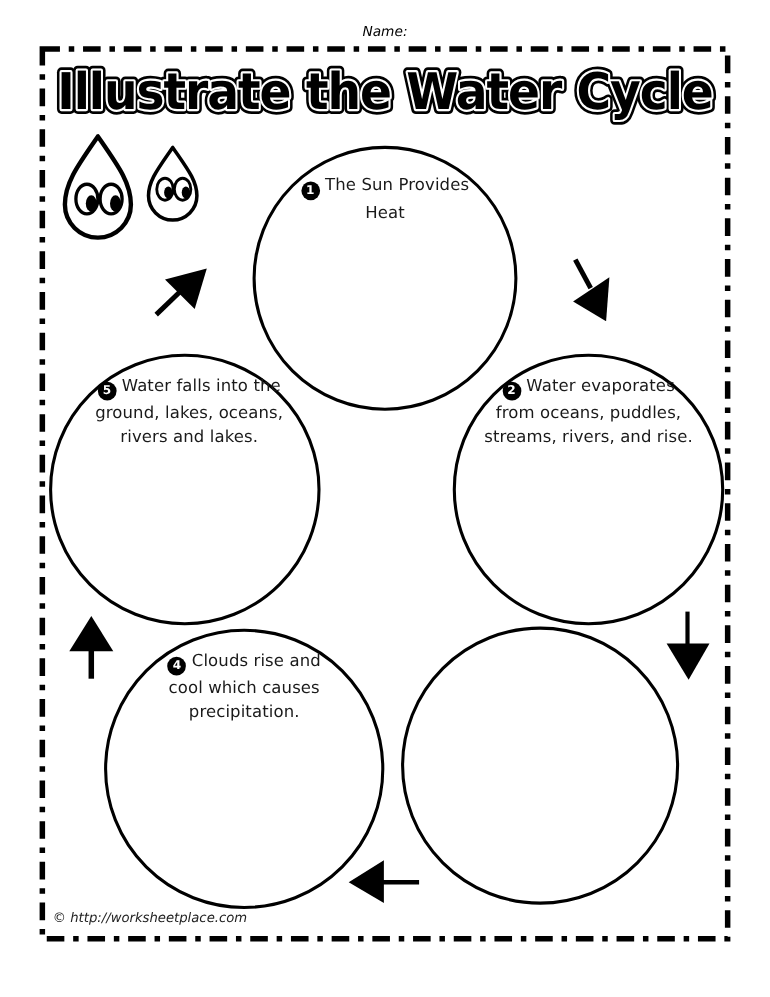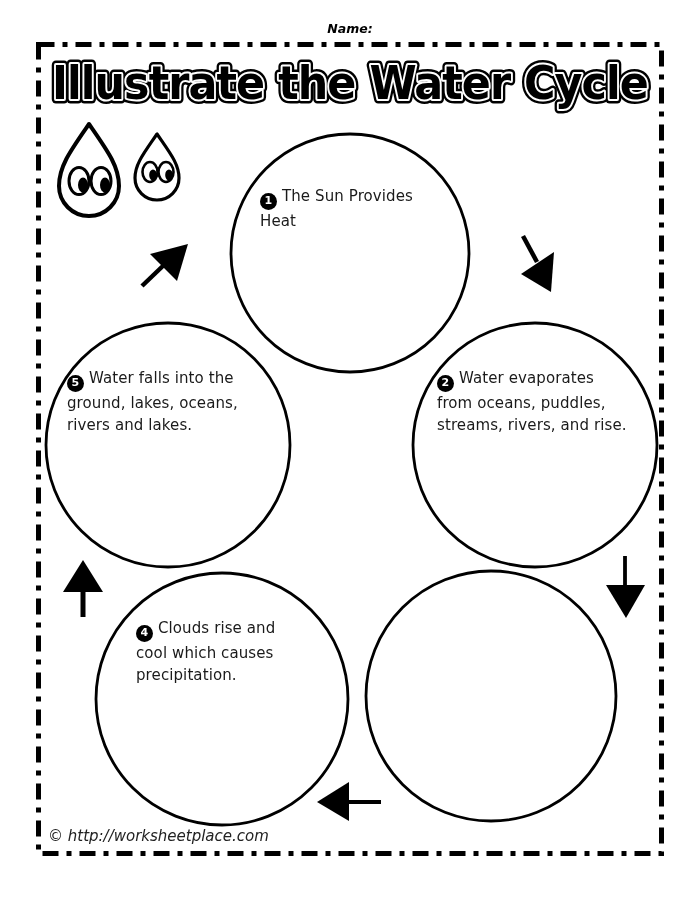--- a/index.html
+++ b/index.html
@@ -6,47 +6,47 @@
   body{
     width:700px;height:906px;background:#fff;
     font-family:"DejaVu Sans","Liberation Sans",sans-serif;
     color:#111;
   }
   .page{position:relative;width:700px;height:906px;overflow:hidden;background:#fff;}
   .art{position:absolute;left:0;top:0;width:700px;height:906px;}
 
   .name-label{
     position:absolute;top:21px;left:0;right:0;text-align:center;
-    font-style:italic;font-weight:700;font-size:12.5px;color:#000;
+    font-style:italic;font-weight:400;font-size:12.5px;color:#000;
   }
 
   
   .t-art{font-family:"DejaVu Sans",sans-serif;font-weight:800;font-size:46px;letter-spacing:-1px;}
   .t1{fill:#000;stroke:#000;stroke-width:9;stroke-linejoin:round;}
   .t2{fill:#fff;stroke:#fff;stroke-width:4;stroke-linejoin:round;}
   .t3{fill:#000;}
 
   .step{
-    position:absolute;text-align:left;
-    font-size:15px;line-height:1.5;color:#1a1a1a;letter-spacing:.1px;margin-top:28px;
+    position:absolute;text-align:center;
+    font-size:15px;line-height:1.5;color:#1a1a1a;letter-spacing:.1px;
   }
   .badge{
     display:inline-flex;align-items:center;justify-content:center;
     width:17px;height:17px;border-radius:50%;background:#000;color:#fff;
     font-size:11px;font-weight:700;margin-right:5px;vertical-align:-3px;
   }
   .s1{left:260px;top:157px;width:180px;}
   .s2{left:437px;top:339px;width:196px;}
   .s3{left:398px;top:589px;width:186px;}
   .s4{left:136px;top:589px;width:172px;}
   .s5{left:67px;top:339px;width:210px;}
 
   .footer{
     position:absolute;left:48px;top:827px;
-    font-style:italic;font-size:15px;color:#222;
+    font-style:italic;font-size:12px;color:#222;
   }
 </style>
 </head>
 <body>
 
 <div class="page">
 
   <div class="name-label">Name:</div>
 
   <svg class="art" viewBox="0 0 700 906" aria-hidden="true">

